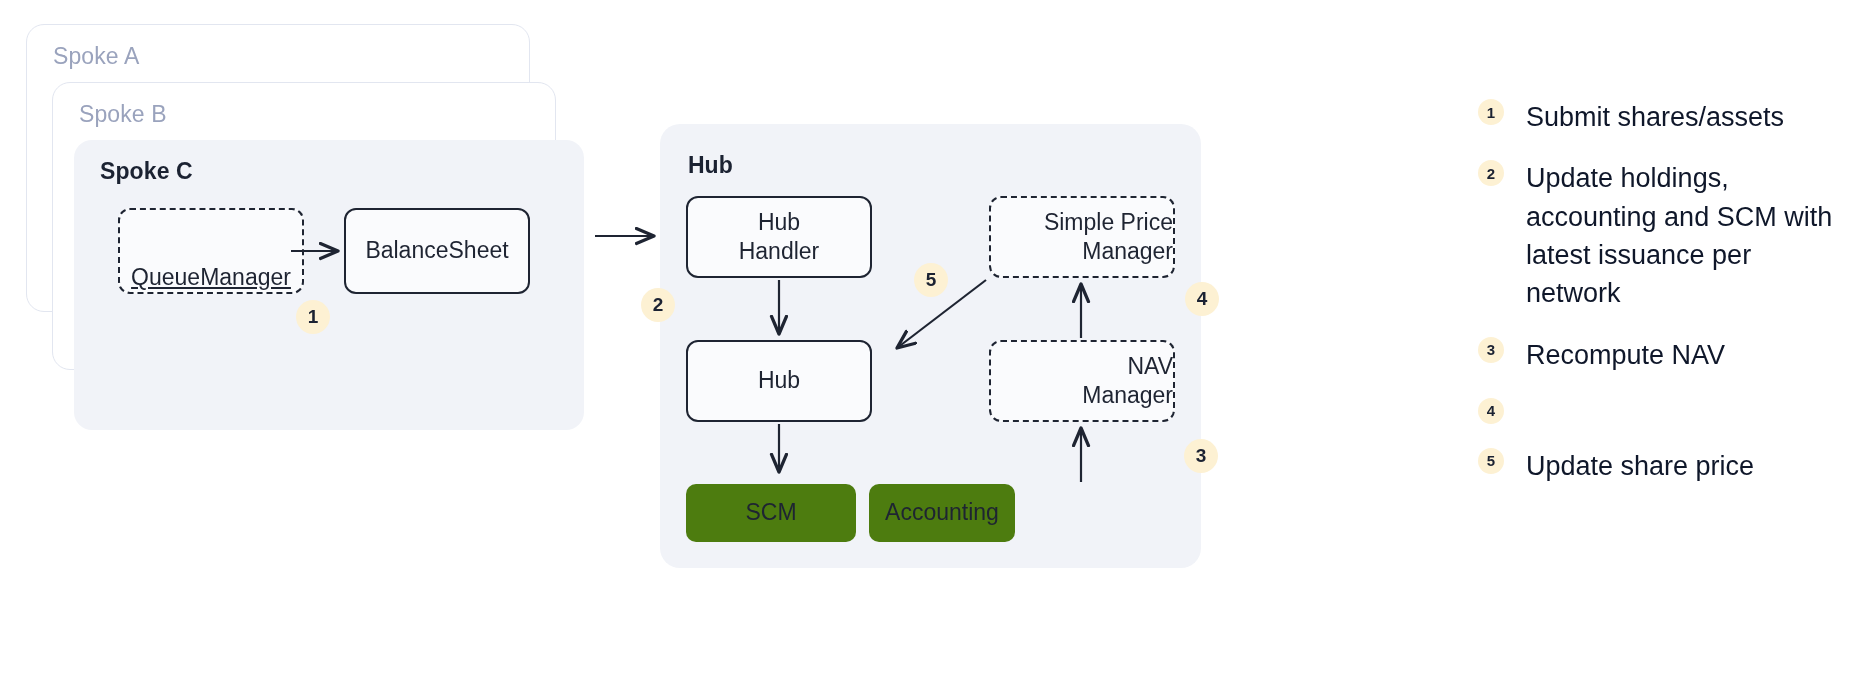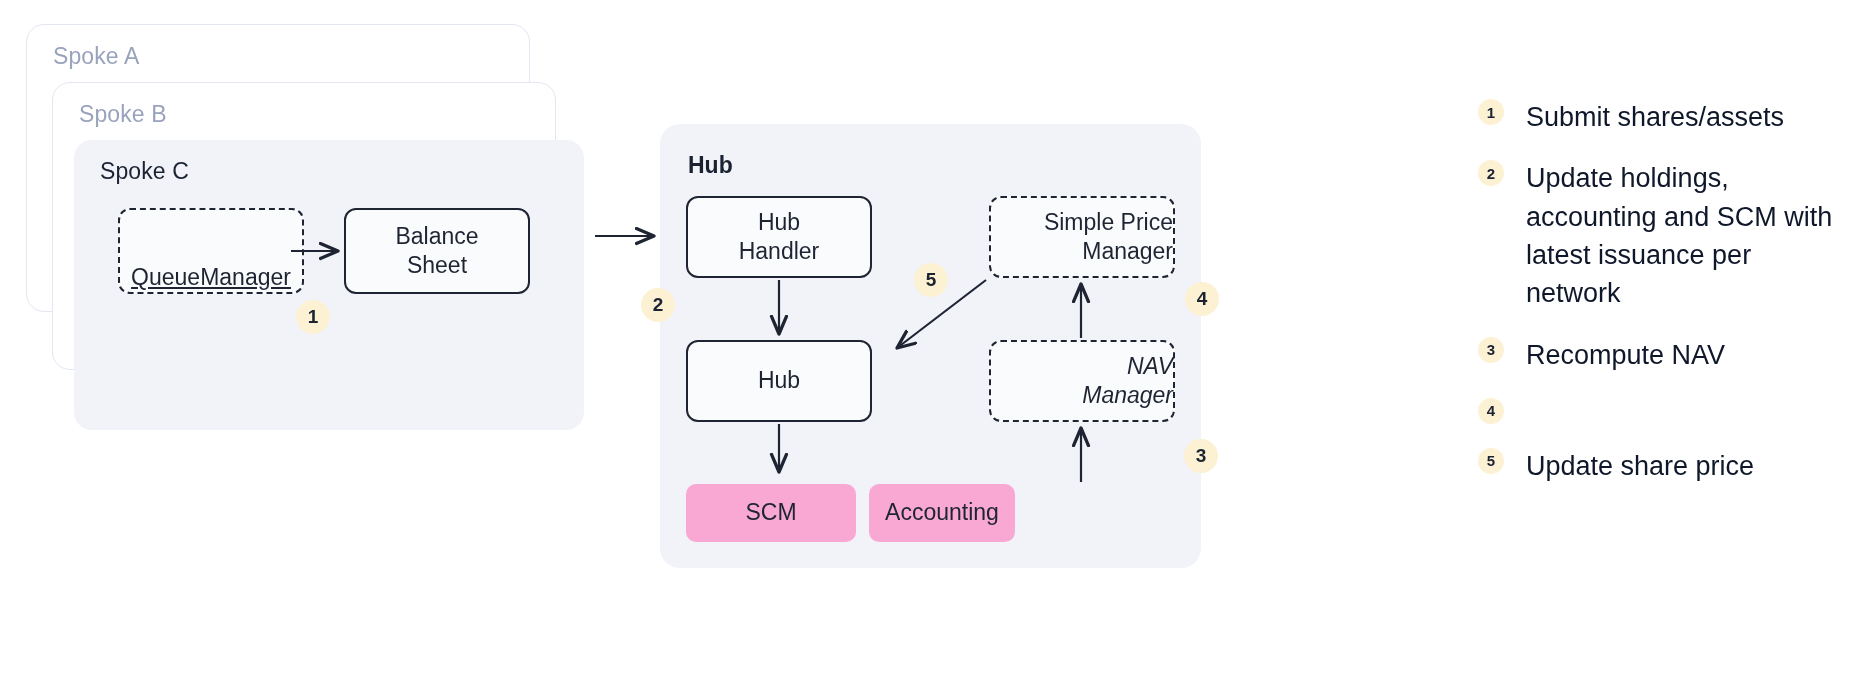--- a/index.html
+++ b/index.html
@@ -35,21 +35,21 @@
     font-size: 23px;
     font-weight: 500;
   }
   .spoke-active {
     background: #f1f3f8;
     border: none;
   }
   .spoke-active .spoke-title {
     color: #1b2232;
     font-size: 23px;
-    font-weight: 400;
+    font-weight: 700;
   }
   .spoke-title {
     position: absolute;
     left: 26px;
     top: 18px;
     letter-spacing: 0.1px;
     white-space: nowrap;
     text-align: right;
   }
 
@@ -86,21 +86,21 @@
   }
   .node.solid {
     border: 2.2px solid #1e2432;
   }
   .node.dashed {
     border: 2.2px dashed #1e2432;
     align-items: flex-end;
   }
   .node.plain {
     border: none;
-    background: #f9a8d4;
+    background: #4d7c0f;
     border-radius: 10px;
   }
 
   
   #arrows {
     position: absolute;
     left: 0;
     top: 0;
     width: 1852px;
     height: 698px;
@@ -169,21 +169,21 @@
   </div>
 
   <div class="spoke-card spoke-active" style="left:74px; top:140px; width:510px; height:290px;">
     <div class="spoke-title">Spoke C</div>
   </div>
 
   <div class="node dashed" style="left:118px; top:208px; width:186px; height:86px;text-decoration:underline;">
     <span>QueueManager</span>
   </div>
 
-  <div class="node solid" style="left:344px; top:208px; width:186px; height:86px; flex-direction:column;">
+  <div class="node solid" style="left:344px; top:208px; width:186px; height:86px; flex-direction:row;">
     <span>Balance</span>
     <span>Sheet</span>
   </div>
 
   <div class="hub-panel" style="left:660px; top:124px; width:541px; height:444px;">
     <div class="hub-title">Hub</div>
   </div>
 
   <div class="node solid" style="left:686px; top:196px; width:186px; height:82px; flex-direction:column;">
     <span>Hub</span>
@@ -192,21 +192,21 @@
 
   <div class="node dashed" style="left:989px; top:196px; width:186px; height:82px; flex-direction:column;">
     <span>Simple Price</span>
     <span>Manager</span>
   </div>
 
   <div class="node solid" style="left:686px; top:340px; width:186px; height:82px;">
     <span>Hub</span>
   </div>
 
-  <div class="node dashed" style="left:989px; top:340px; width:186px; height:82px; flex-direction:column;font-style:italic;">
+  <div class="node dashed" style="left:989px; top:340px; width:186px; height:82px; flex-direction:column;">
     <span>NAV</span>
     <span>Manager</span>
   </div>
 
   <div class="node plain" style="left:686px; top:484px; width:170px; height:58px;">
     <span>SCM</span>
   </div>
 
   <div class="node plain" style="left:869px; top:484px; width:146px; height:58px;">
     <span>Accounting</span>

